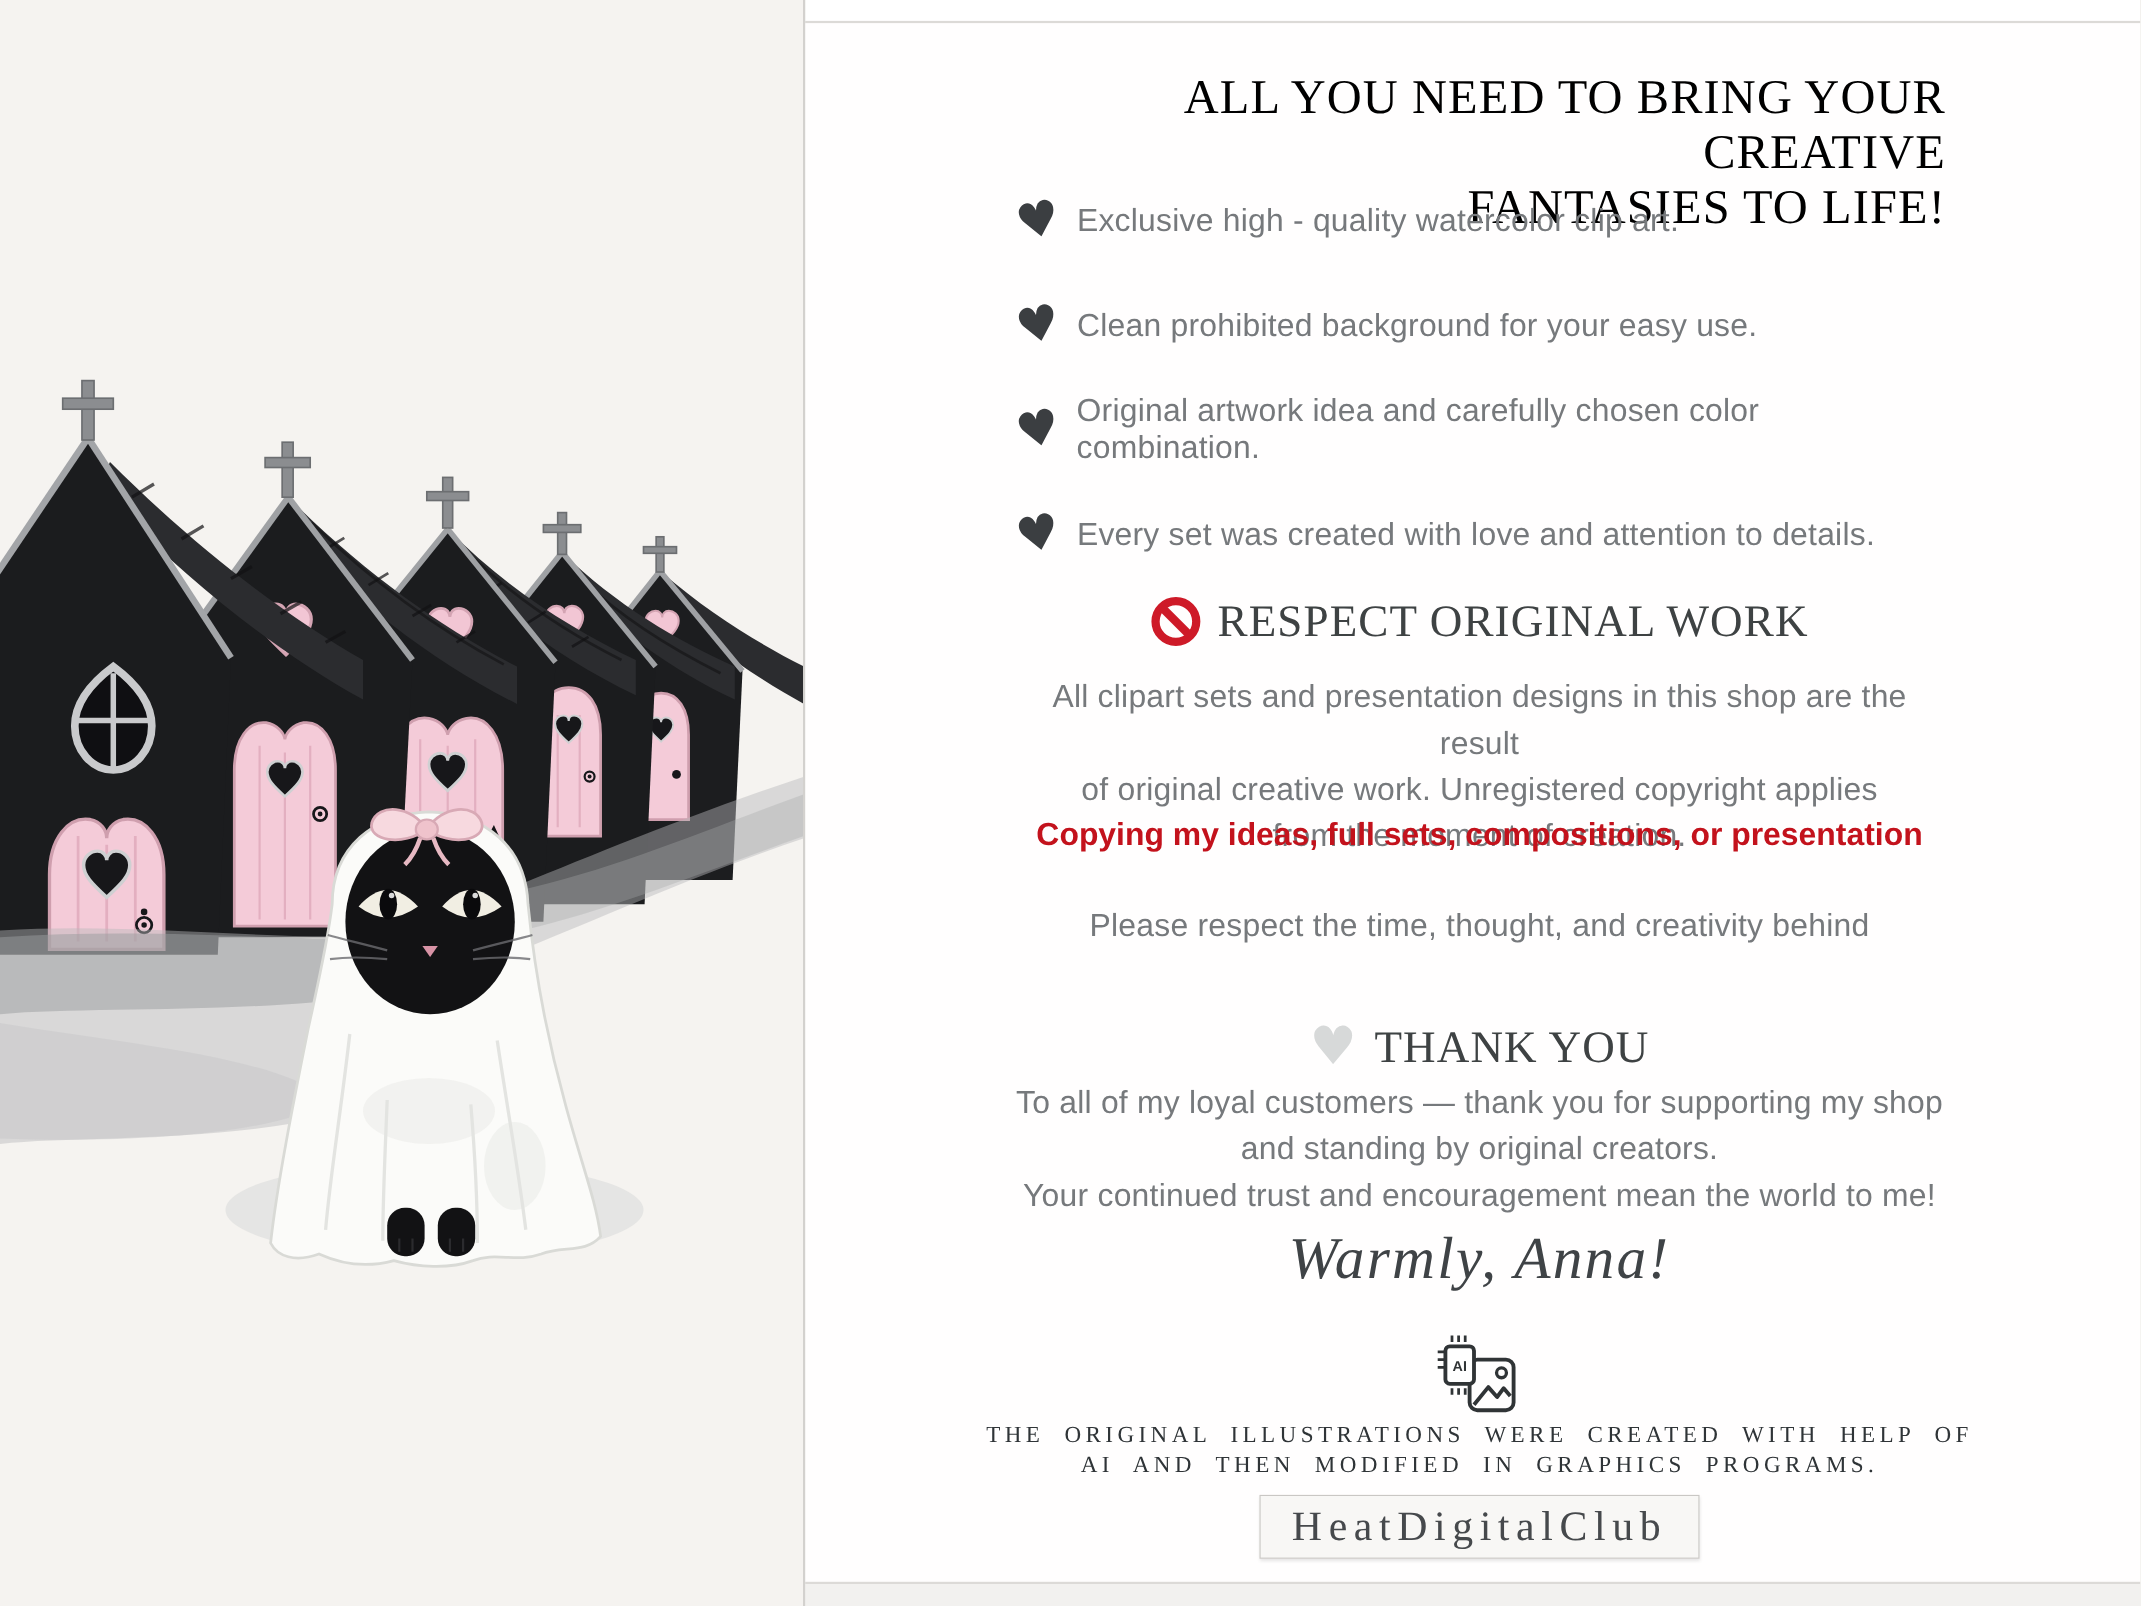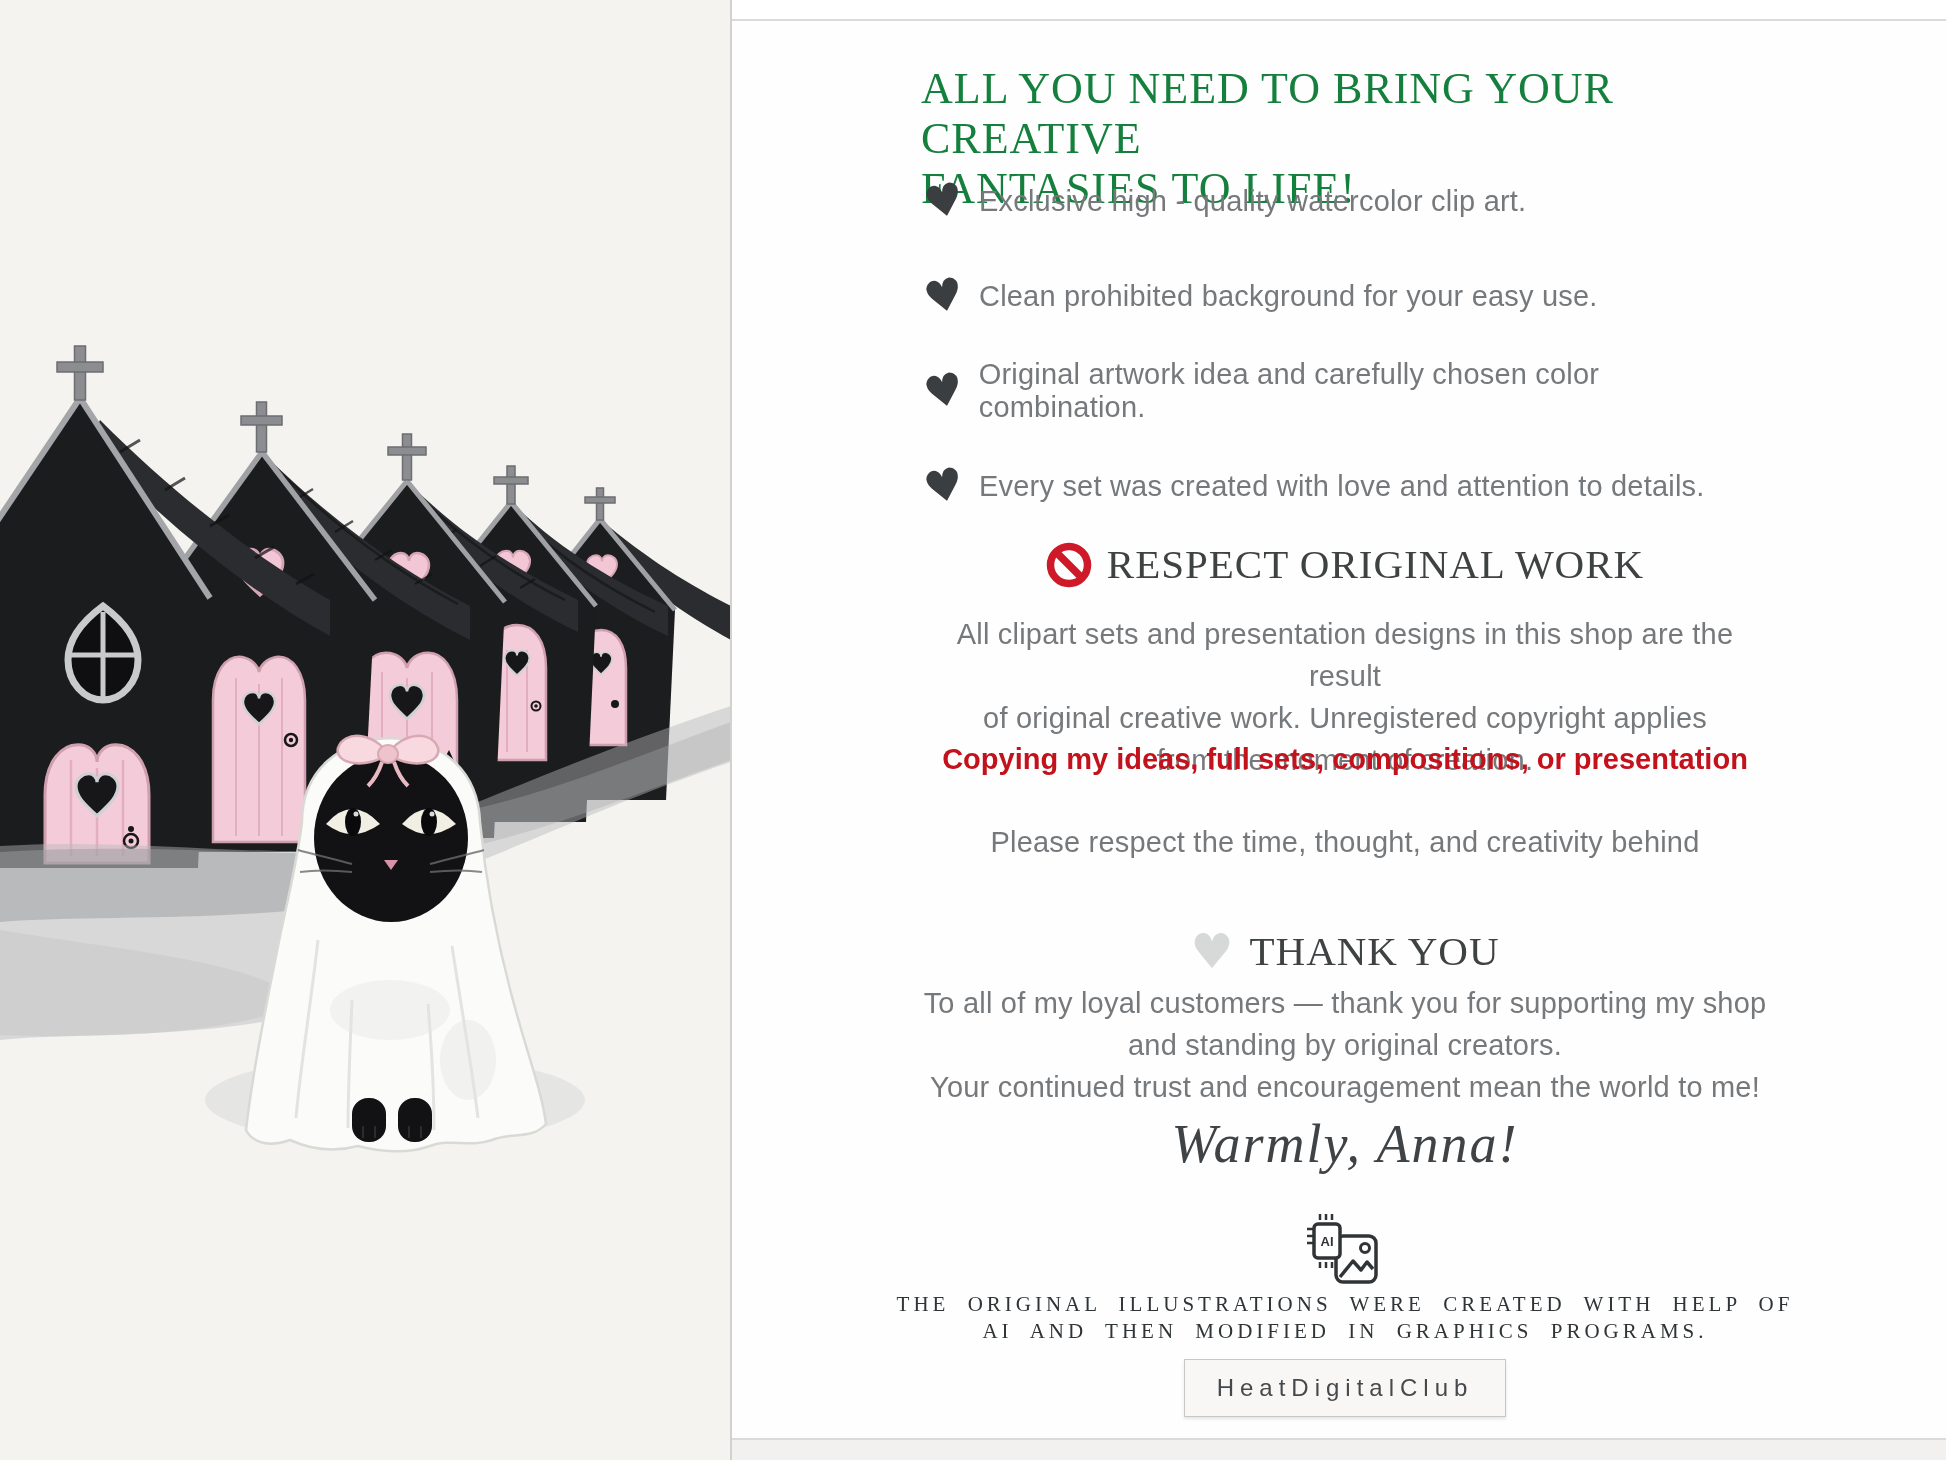--- a/index.html
+++ b/index.html
@@ -15,23 +15,23 @@
   
   .right-pane{position:absolute;left:732px;top:0;right:0;height:100%;background:#ffffff;}
   .card{
     position:absolute;left:0;top:19px;right:0;height:1421px;box-sizing:border-box;
     background:#fffefe;border-top:2px solid #dcdad7;border-bottom:2px solid #dcdad7;
   }
   .below-strip{position:absolute;left:0;top:1440px;right:0;bottom:0;background:#f2f1ef;}
   .content{position:absolute;left:189px;top:0;width:848px;height:100%;}
 
   .b-title{
-    position:absolute;top:14px;left:0;right:0;text-align:left;
+    position:absolute;top:14px;left:0;right:0;text-align:right;
     font-family:"Liberation Serif","DejaVu Serif",serif;
-    font-size:44px;line-height:50px;color:#15803d;font-weight:400;letter-spacing:1px;
+    font-size:44px;line-height:50px;color:#000000;font-weight:400;letter-spacing:1px;
   }
   .t-line{display:block;}
 
   .features{position:absolute;inset:0;margin:0;padding:0;list-style:none;pointer-events:none;}
   .feature{position:absolute;left:0;height:50px;display:flex;align-items:center;gap:12px;}
   .f1{top:155px}.f2{top:250px}.f3{top:345px}.f4{top:440px}
   .heart-bullet{
     font-size:44px;color:#3b3e41;line-height:1;width:46px;text-align:center;
     transform:rotate(-12deg);font-family:"DejaVu Sans",sans-serif;
   }
@@ -65,22 +65,22 @@
   .b-fine{
     position:absolute;top:1270px;left:-70px;right:-70px;text-align:center;
     font-family:"Liberation Serif","DejaVu Serif",serif;
     font-size:21px;line-height:27px;letter-spacing:4px;word-spacing:9px;color:#2f3437;
   }
   .b-btn{position:absolute;top:1338px;left:0;right:0;display:flex;justify-content:center;}
   .shop-button{
     min-width:322px;height:58px;box-sizing:border-box;padding:0 28px;
     display:flex;align-items:center;justify-content:center;
     background:#f8f7f5;border:1px solid #c9c7c4;box-shadow:0 2px 3px rgba(0,0,0,.10);
-    font-family:Liberation Sans, sans-serif;
-    font-size:24px;letter-spacing:6px;color:#46494c;cursor:pointer;
+    font-family:Liberation Serif, serif;
+    font-size:38px;letter-spacing:6px;color:#46494c;cursor:pointer;
   }
 </style>
 </head>
 <body>
 
 <div class="page">
 
   <section class="art-pane">
     <svg width="731" height="1460" viewBox="0 0 731 1460" role="img" aria-label="Watercolor row of five black gothic houses with gray crosses, pink hearts on the gables and pink heart-shaped doors; a black cat wearing a white ghost sheet costume with a pink bow sits in front.">
 

